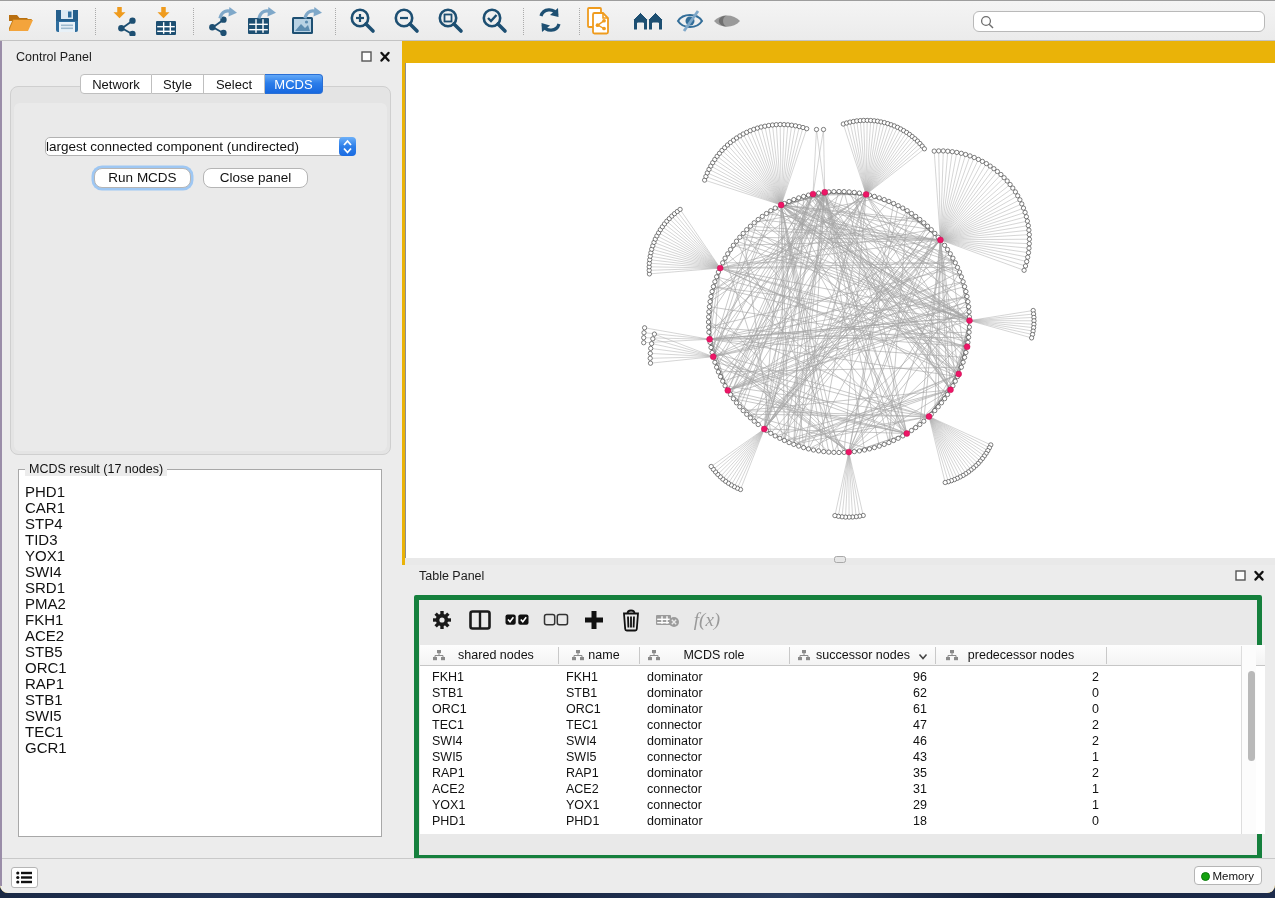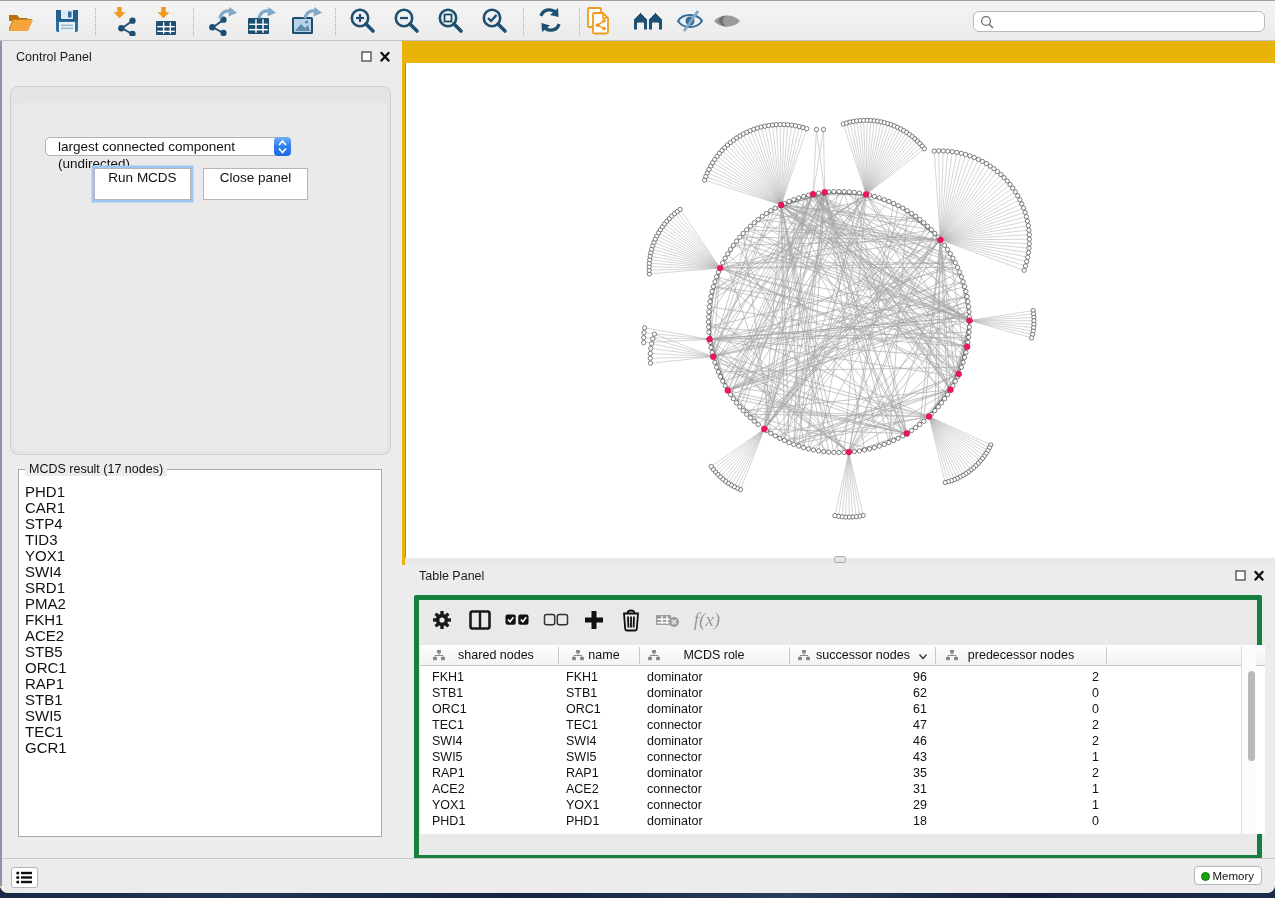--- a/index.html
+++ b/index.html
@@ -13,23 +13,23 @@
 
 #cp{position:absolute;left:0;top:41px;width:402px;height:817px;background:#ececec}
 .ptitle{font-size:12.5px;color:#1c1c1c}
 #cpanel{position:absolute;left:10px;top:45px;width:381px;height:369px;background:#e4e4e4;border:1px solid #cfcfcf;border-radius:8px}
 #cpanel .in{position:absolute;left:3px;top:16px;right:3px;bottom:3px;background:#eaeaea;border-radius:6px}
 .tabs{position:absolute;top:33px;left:80px;height:20px;display:flex;font-size:13px}
 .tab{height:20px;line-height:19px;background:#fff;border:1px solid #bfbfbf;border-left:none;color:#111;text-align:center}
 .tab.first{border-left:1px solid #bfbfbf;border-radius:4px 0 0 4px}
 .tab.sel{background:linear-gradient(#61a8f8,#2c7de9 45%,#1668e0);color:#fff;border-color:#2a6fd4;border-radius:0 4px 4px 0}
 #optlabel{position:absolute;left:0;top:72px;width:402px;text-align:center;font-size:13.5px;color:#111}
-#dd{position:absolute;left:45px;top:96px;width:246px;height:19px;background:#fff;border:1px solid #b2b2b2;border-radius:5px;font-size:13.5px;line-height:17px;color:#111;padding-left:12px}
+#dd{position:absolute;left:45px;top:96px;width:311px;height:19px;background:#fff;border:1px solid #b2b2b2;border-radius:5px;font-size:13.5px;line-height:17px;color:#111;padding-left:0}
 #ddbtn{position:absolute;right:-1px;top:-1px;width:17px;height:19px;border-radius:4px;background:linear-gradient(#6cb0f9,#2e7fe9 50%,#1a6be2)}
-.btn{position:absolute;top:127px;height:32px;background:#fff;border:1px solid #b5b5b5;border-radius:0;font-size:13.5px;text-align:center;line-height:18px;color:#111}
+.btn{position:absolute;top:127px;height:20px;background:#fff;border:1px solid #b5b5b5;border-radius:8px;font-size:13.5px;text-align:center;line-height:18px;color:#111}
 #runbtn{left:94px;width:97px;box-shadow:0 0 0 2.5px #9ec7f3}
 #closebtn{left:203px;width:105px}
 #fieldset{position:absolute;left:18px;top:428px;width:364px;height:368px;border:1px solid #a8a8a8;background:#fff}
 #legend{position:absolute;left:6px;top:-8px;background:#ececec;padding:0 4px;font-size:12.5px;color:#111}
 #mlist{position:absolute;left:1px;top:1px;right:9px;bottom:1px;background:#fff;font-size:15px;color:#111;line-height:16px;padding:13px 0 0 5px}
 #mscroll{position:absolute;right:9px;top:1px;width:8px;bottom:1px;background:#f1f1f1;border-left:1px solid #dcdcdc;border-right:1px solid #dcdcdc}
 #nw{position:absolute;left:405px;top:41px;width:870px;height:524px}
 #nwtitle{position:absolute;left:0;top:1px;width:870px;height:21px;background:linear-gradient(#f7f7f7,#dadada);border-bottom:1px solid #9e9e9e;border-top:1px solid #cfcfcf}
 .tl{position:absolute;top:3.75px;width:12.5px;height:12.5px;border-radius:50%}
 #nwt{position:absolute;top:4px;left:68px;width:870px;text-align:center;font-size:12.5px;color:#2c2c2c}
@@ -208,20 +208,26 @@
       </div>
     </div>
 <div id="cp">
   <div class="ptitle" style="position:absolute;left:16px;top:9px">Control Panel</div>
   <svg class="abs" style="left:361px;top:10px" width="30" height="12" viewBox="0 0 30 12">
         <rect x="1" y="1" width="9" height="9" fill="#fdfdfd" stroke="#555" stroke-width="1.4"></rect>
         <path d="M20.5 2 L27.5 9.5 M27.5 2 L20.5 9.5" stroke="#111" stroke-width="2.4" stroke-linecap="round"></path>
       </svg>
   <div id="cpanel">
         <div class="in"></div>
+      </div>
+  <div class="tabs">
+        <div class="tab first" style="width:72px">Network</div>
+        <div class="tab" style="width:52px">Style</div>
+        <div class="tab" style="width:61px">Select</div>
+        <div class="tab sel" style="width:58px">MCDS</div>
       </div>
   <div id="dd">largest connected component (undirected)<div id="ddbtn"><svg width="15" height="17" viewBox="0 0 15 17" style="margin:1px 0 0 1px">
             <path d="M4 7 L7.5 3 L11 7" fill="none" stroke="#fff" stroke-width="1.8"></path>
             <path d="M4 10.5 L7.5 14.5 L11 10.5" fill="none" stroke="#fff" stroke-width="1.8"></path>
           </svg></div></div>
   <div class="btn" id="runbtn">Run MCDS</div>
   <div class="btn" id="closebtn">Close panel</div>
   <div id="fieldset">
         <div id="mscroll"></div>
         <div id="mlist">PHD1<br>CAR1<br>STP4<br>TID3<br>YOX1<br>SWI4<br>SRD1<br>PMA2<br>FKH1<br>ACE2<br>STB5<br>ORC1<br>RAP1<br>STB1<br>SWI5<br>TEC1<br>GCR1</div>

